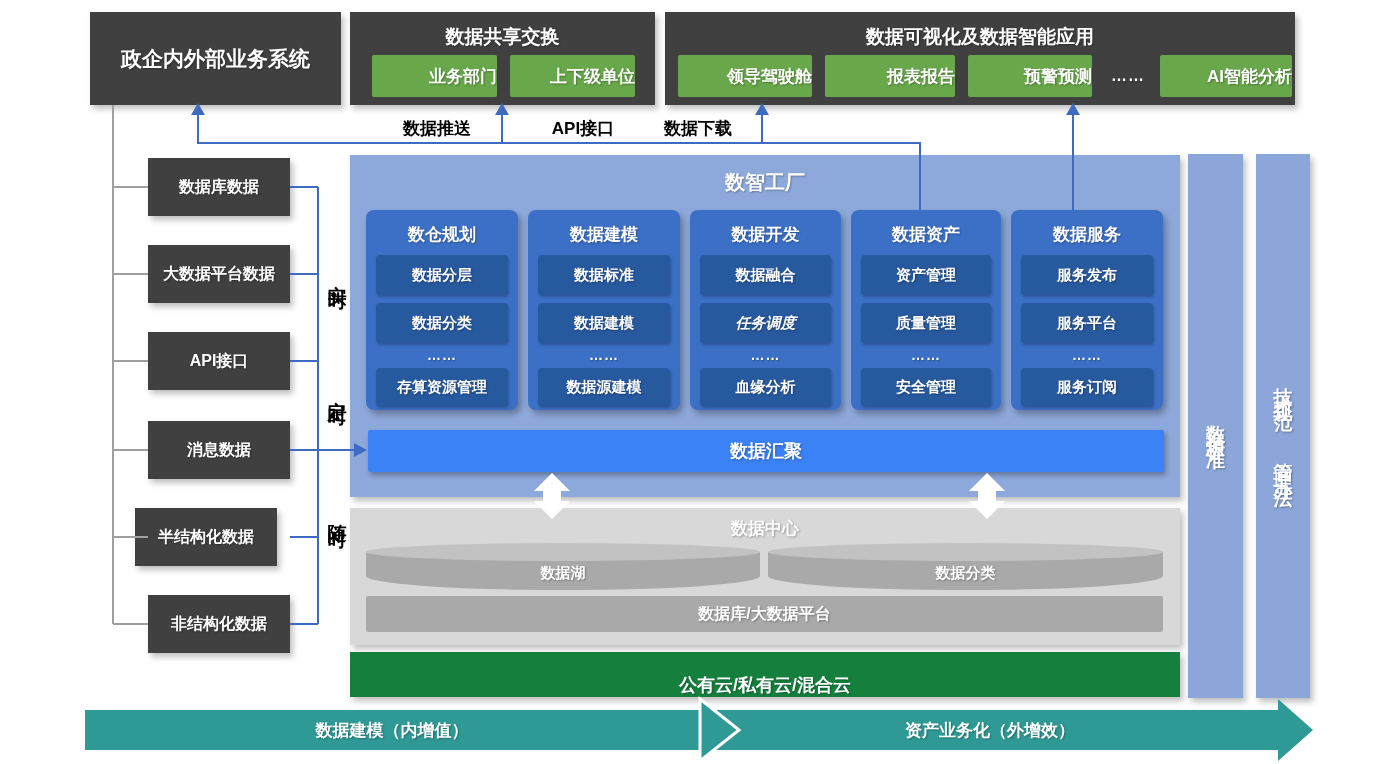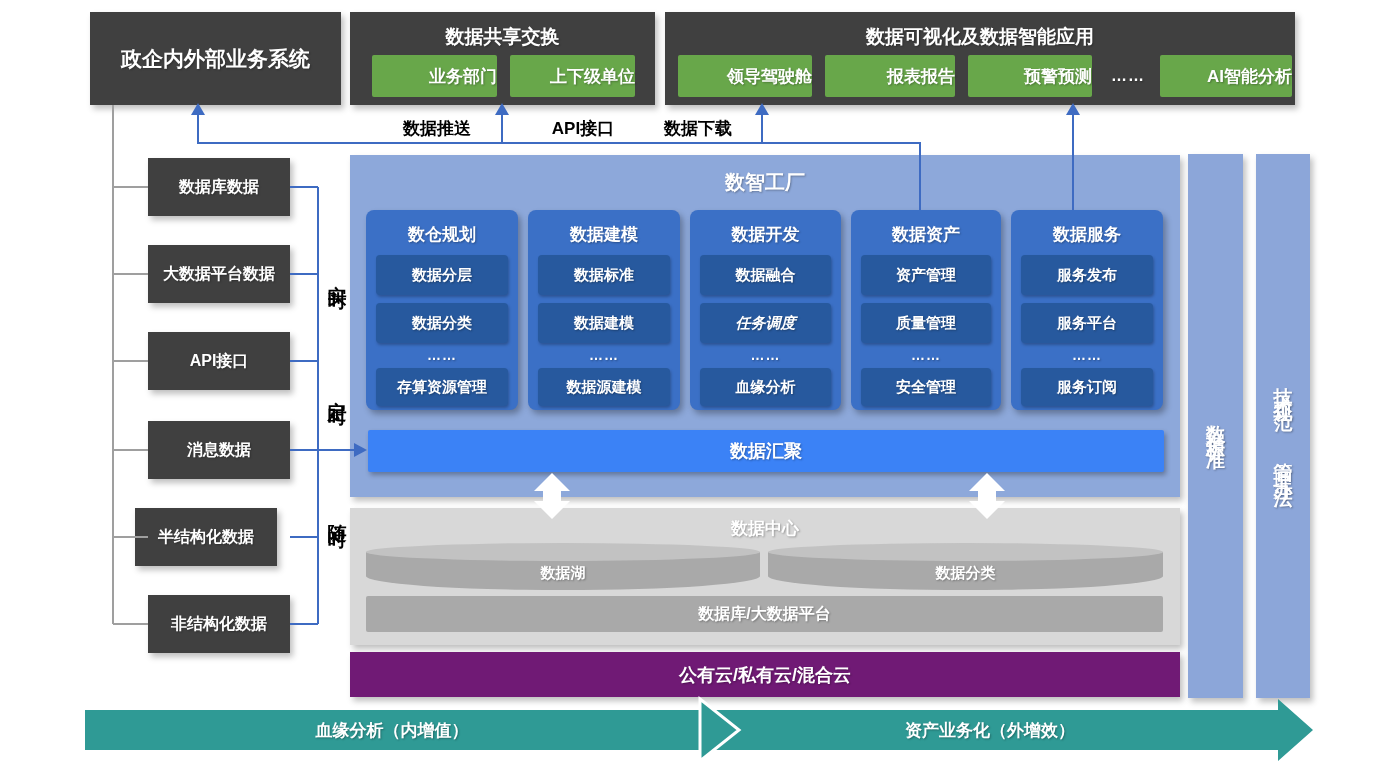--- a/index.html
+++ b/index.html
@@ -17,21 +17,21 @@
   .green-dark{background:#68a74a;border-radius:2px;justify-content:flex-end;}
   
   .factory{background:#8da8da;}
   .col{background:#3b70c6;border-radius:8px;box-shadow:3px 4px 6px rgba(0,0,0,.3);}
   .col-item{background:#27599e;border-radius:4px;box-shadow:1px 2px 3px rgba(0,0,0,.25);}
   .agg{background:#3b82f6;border-radius:2px;box-shadow:2px 3px 5px rgba(0,0,0,.3);}
   .gov-bar{background:#8ca6d9;}
   
   .dc{background:#d8d8d8;}
   .gray-bar{background:#a9a9a9;border-radius:2px;}
-  .cloud-bar{background:#701a75;}
+  .cloud-bar{background:#15803d;align-items:flex-end;}
   .cyl-body{background:#a9a9a9;border-radius:0 0 50% 50% / 0 0 14px 14px;}
   .cyl-top{position:absolute;left:0;right:0;top:-9px;height:18px;border-radius:50%;background:#c2c2c2;}
   
   .dark-label{color:#000000;font-weight:bold;}
   .vtext{writing-mode:vertical-rl;text-orientation:upright;}
   .dots{letter-spacing:1px;}
   svg.layer{position:absolute;left:0;top:0;z-index:6;pointer-events:none;}
   .txt-layer{z-index:7;}
 </style>
 </head>
@@ -241,16 +241,16 @@
       <polygon points="987,473 1005,491 996,491 996,501 1005,501 987,519 969,501 978,501 978,491 969,491"></polygon>
     </g>
 
     <g>
       <path d="M714,710 H1278 V699 L1313,730 L1278,761 V750 H714 Z" fill="#2f9a95"></path>
       <path d="M85,710 H700 V750 H85 Z" fill="#2f9a95"></path>
       <path d="M700,699 L739,730 L700,761 Z" fill="#2f9a95" stroke="#ffffff" stroke-width="3"></path>
     </g>
   </svg>
 
-  <div class="abs txt-layer wtext center" style="left:142px;top:713px;width:500px;height:34px;font-size:17px;">血缘分析（内增值）</div>
+  <div class="abs txt-layer wtext center" style="left:142px;top:713px;width:500px;height:34px;font-size:17px;">数据建模（内增值）</div>
   <div class="abs txt-layer wtext center" style="left:740px;top:713px;width:500px;height:34px;font-size:17px;">资产业务化（外增效）</div>
 
 </div>
 
 </body></html>

